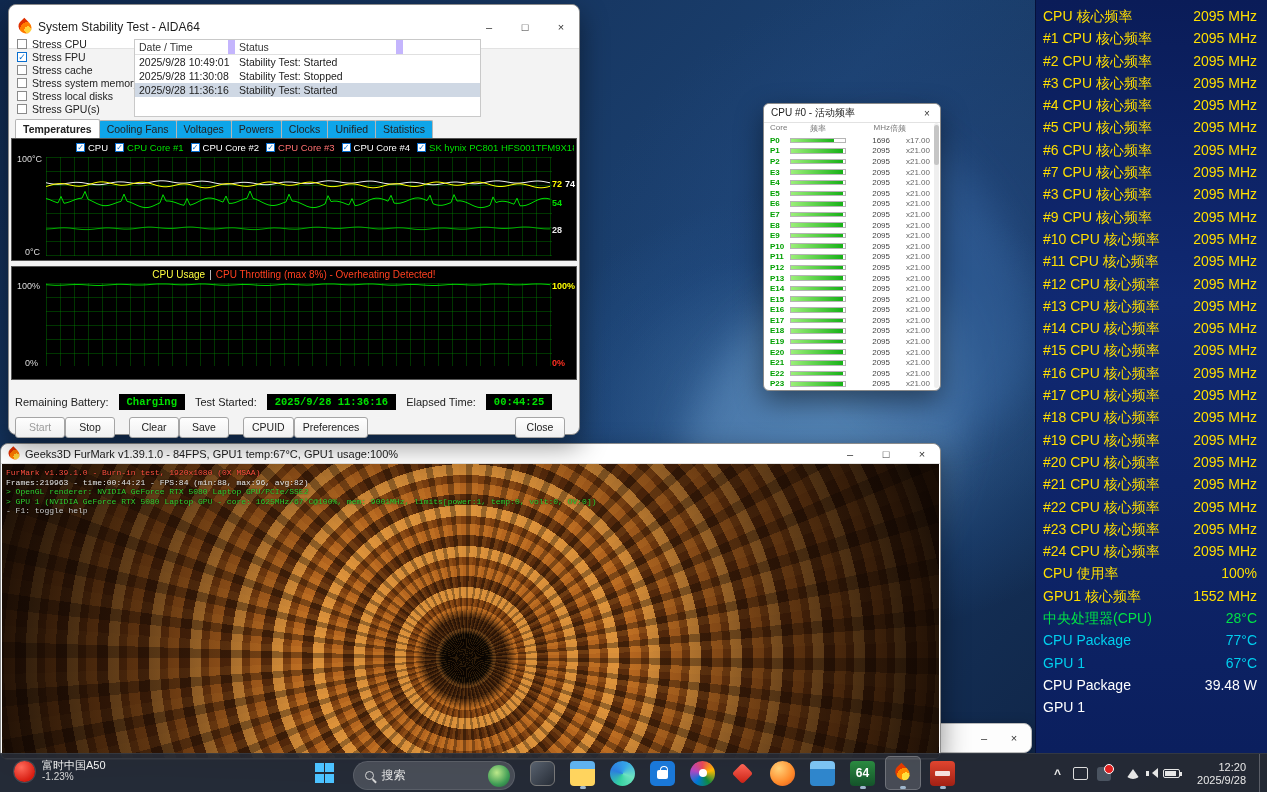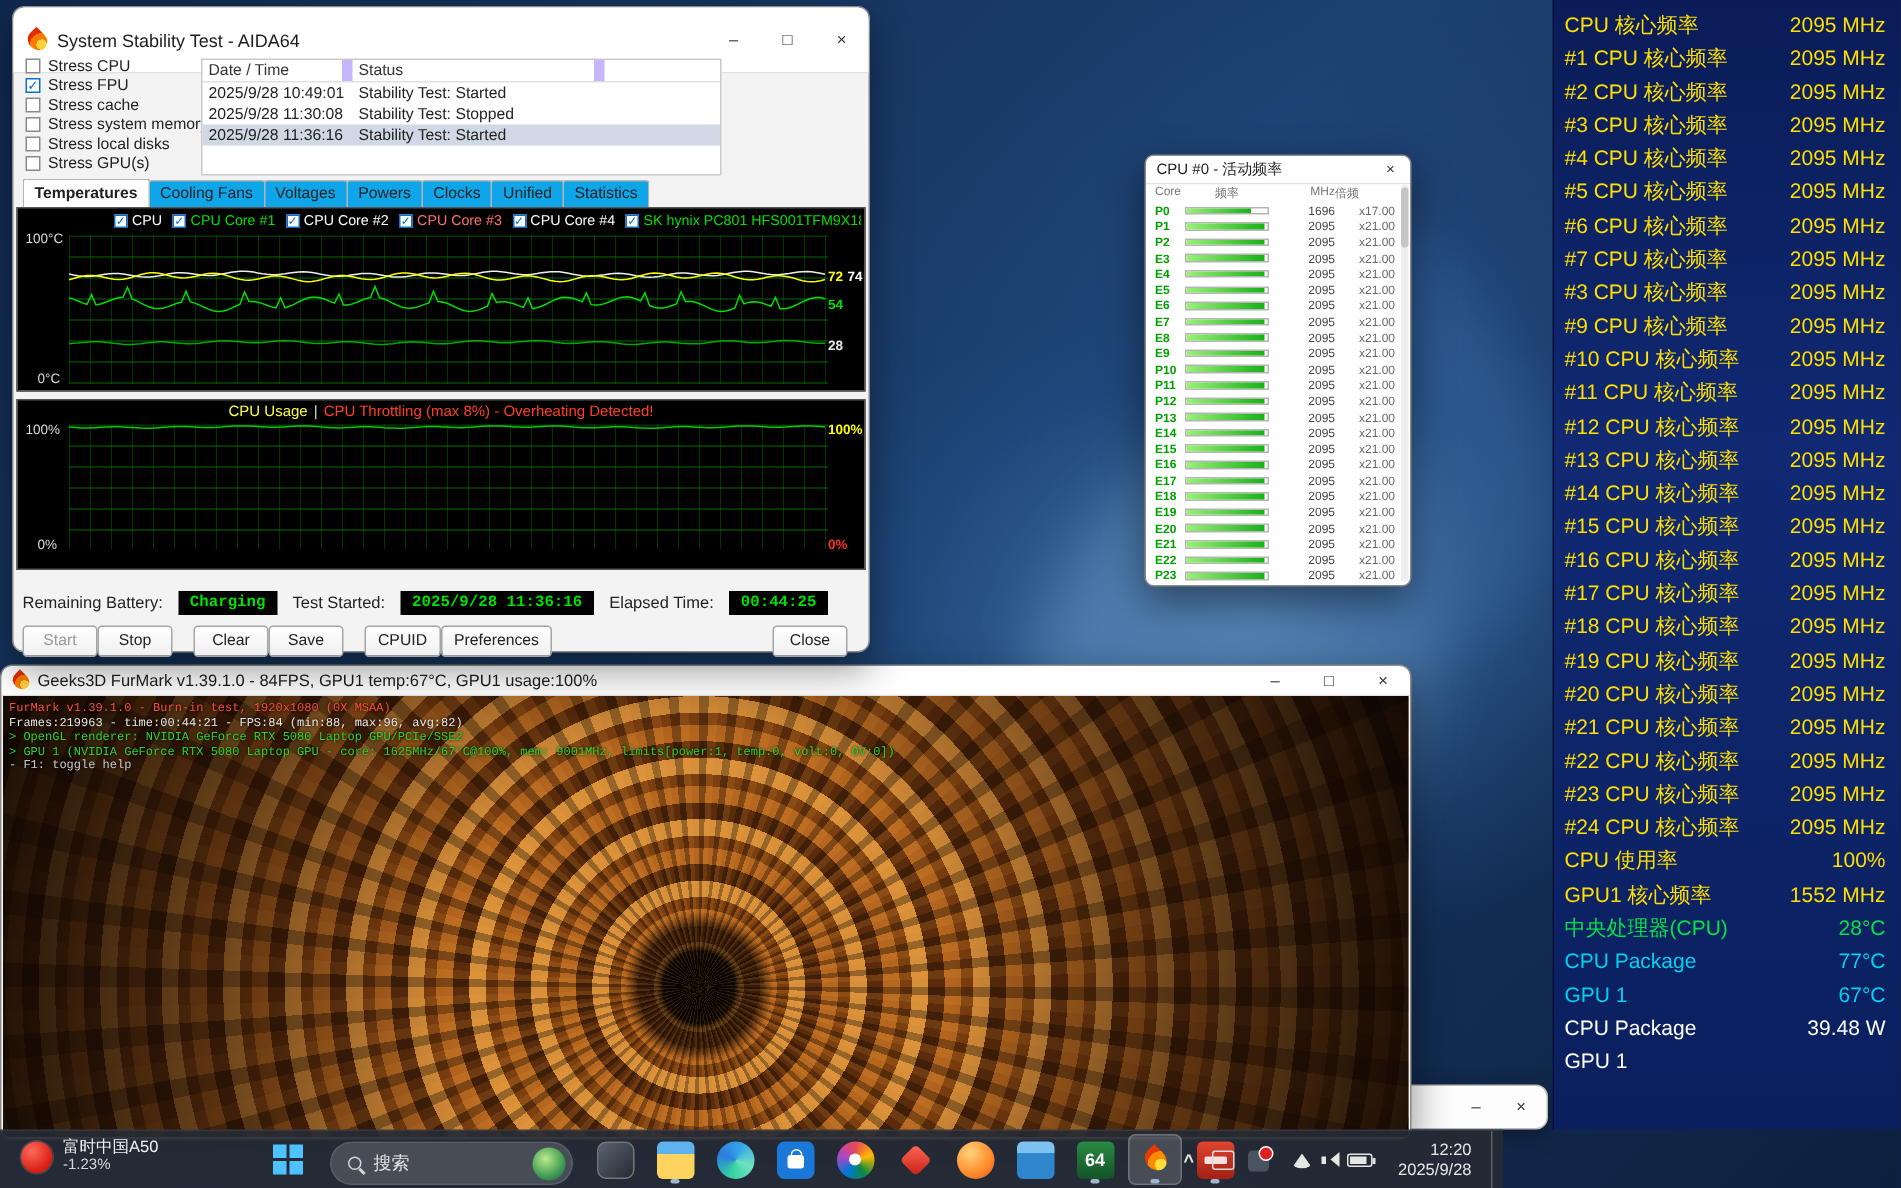--- a/index.html
+++ b/index.html
@@ -113,21 +113,21 @@
   .fur-streaks{position:absolute;inset:0;background:repeating-conic-gradient(from 0deg at 49.5% 66%, rgba(0,0,0,.30) 0deg 2deg, rgba(255,170,60,.12) 2deg 4deg, rgba(0,0,0,0) 4deg 6deg)}
   .fur-vignette{position:absolute;inset:0;background:radial-gradient(circle at 49.5% 66%, rgba(0,0,0,0) 0 32%, rgba(25,10,3,.55) 62%, rgba(12,5,2,.92) 96%)}
   #fur-overlay{position:absolute;left:4px;top:4px;font-family:"Liberation Mono",monospace;font-size:8px;line-height:9.5px;text-shadow:0 0 2px #000;white-space:nowrap}
 
   
   #fragwin{left:905px;top:723px;width:127px;height:30px;background:#fdfdfd;border:1px solid #bbb;border-radius:8px;z-index:4;box-shadow:0 4px 14px rgba(0,0,0,.35)}
   #fragwin .caption-btns{position:absolute;right:2px;top:0;height:28px}
   #fragwin .cbtn{width:30px}
 
   
-  #taskbar{position:absolute;left:0;bottom:0;width:1002px;height:39px;background:rgba(38,42,52,.93);border-top:1px solid rgba(255,255,255,.07);z-index:20;display:flex;align-items:center}
+  #taskbar{position:absolute;left:0;bottom:0;width:1267px;height:39px;background:rgba(38,42,52,.93);border-top:1px solid rgba(255,255,255,.07);z-index:20;display:flex;align-items:center}
   #stockwidget{position:absolute;left:8px;top:3px;display:flex;align-items:center;gap:7px;padding:2px 6px;border-radius:5px}
   .stock-ic{width:21px;height:21px;border-radius:50%;background:radial-gradient(circle at 35% 30%, #ff6a5a, #d81e12 70%);box-shadow:0 0 0 1px rgba(255,255,255,.15)}
   .stock-txt{display:flex;flex-direction:column;line-height:12px}
   .stock-name{font-size:11px;color:#f2f2f2}
   .stock-chg{font-size:10px;color:#d8d8d8}
   #task-center{margin:0 auto;display:flex;align-items:flex-end;gap:4px}
   .task-icon{width:36px;height:34px;border-radius:5px;display:flex;align-items:center;justify-content:center;position:relative}
   .task-icon.active{background:rgba(255,255,255,.16);box-shadow:inset 0 0 0 1px rgba(255,255,255,.22)}
   .task-icon .runbar{position:absolute;bottom:1px;left:50%;transform:translateX(-50%);width:6px;height:3px;border-radius:2px;background:#9fb6cc}
   .winlogo{display:grid;grid-template-columns:9px 9px;grid-template-rows:9px 9px;gap:1.5px}

